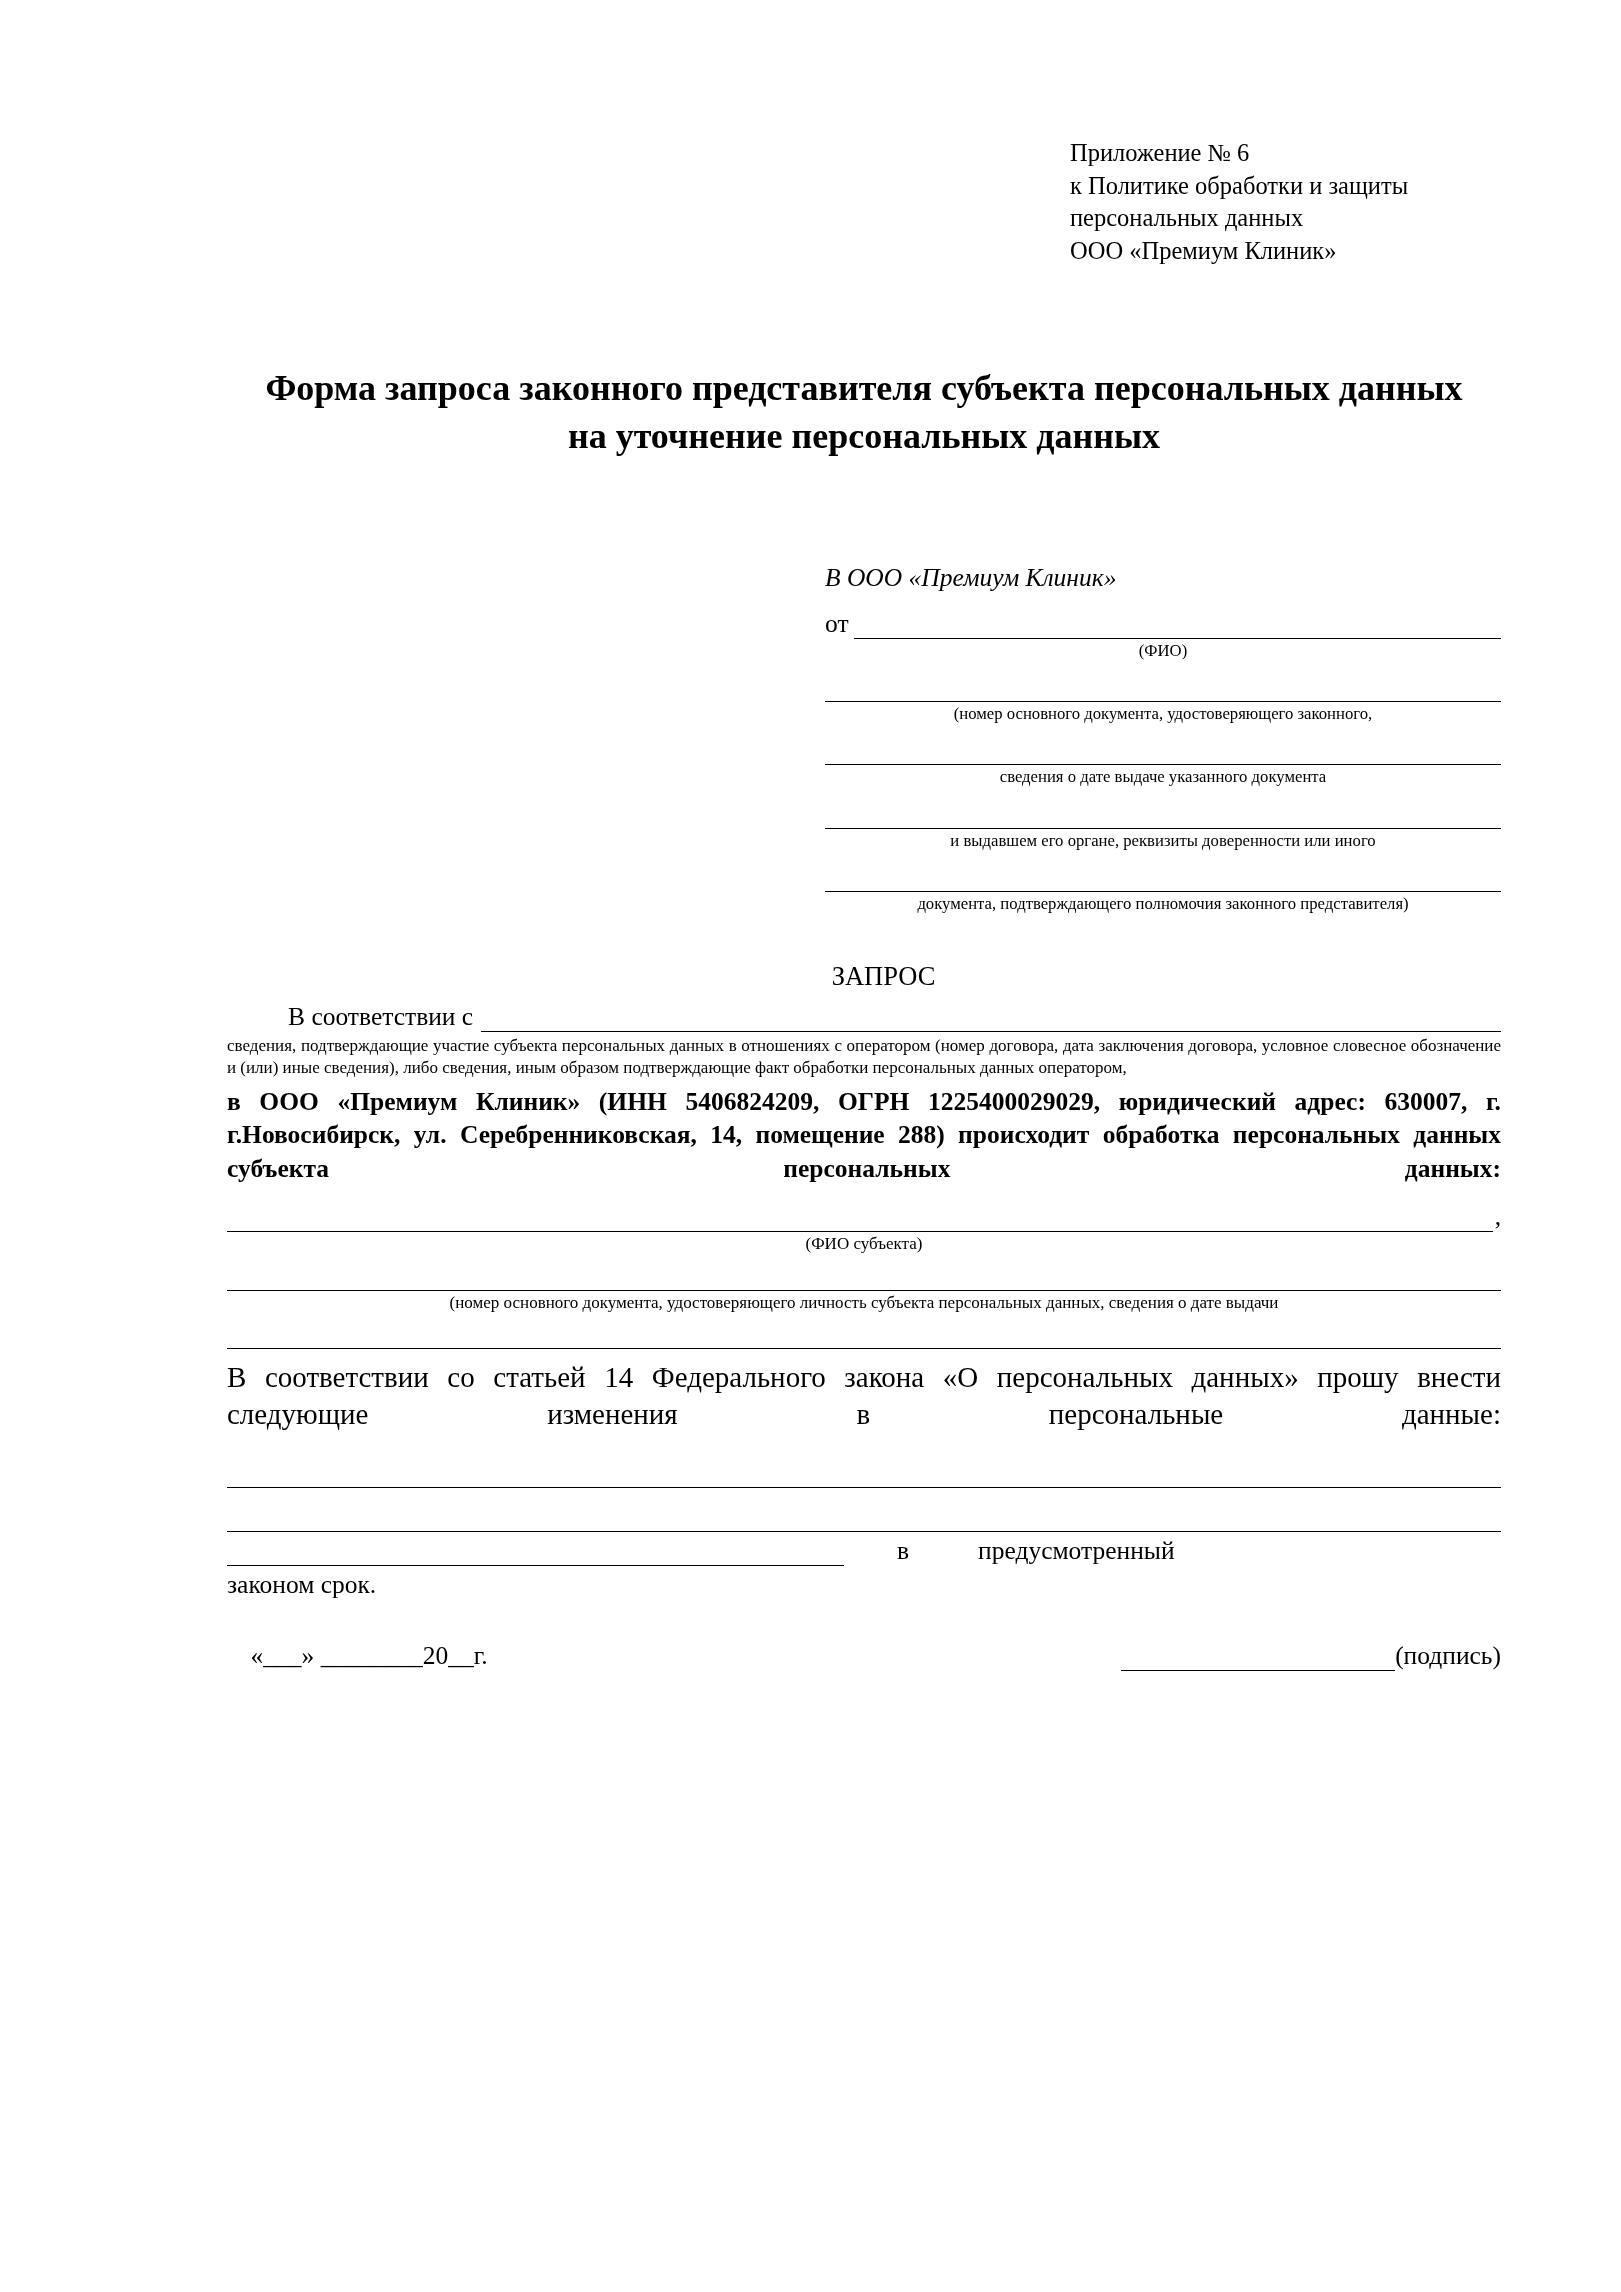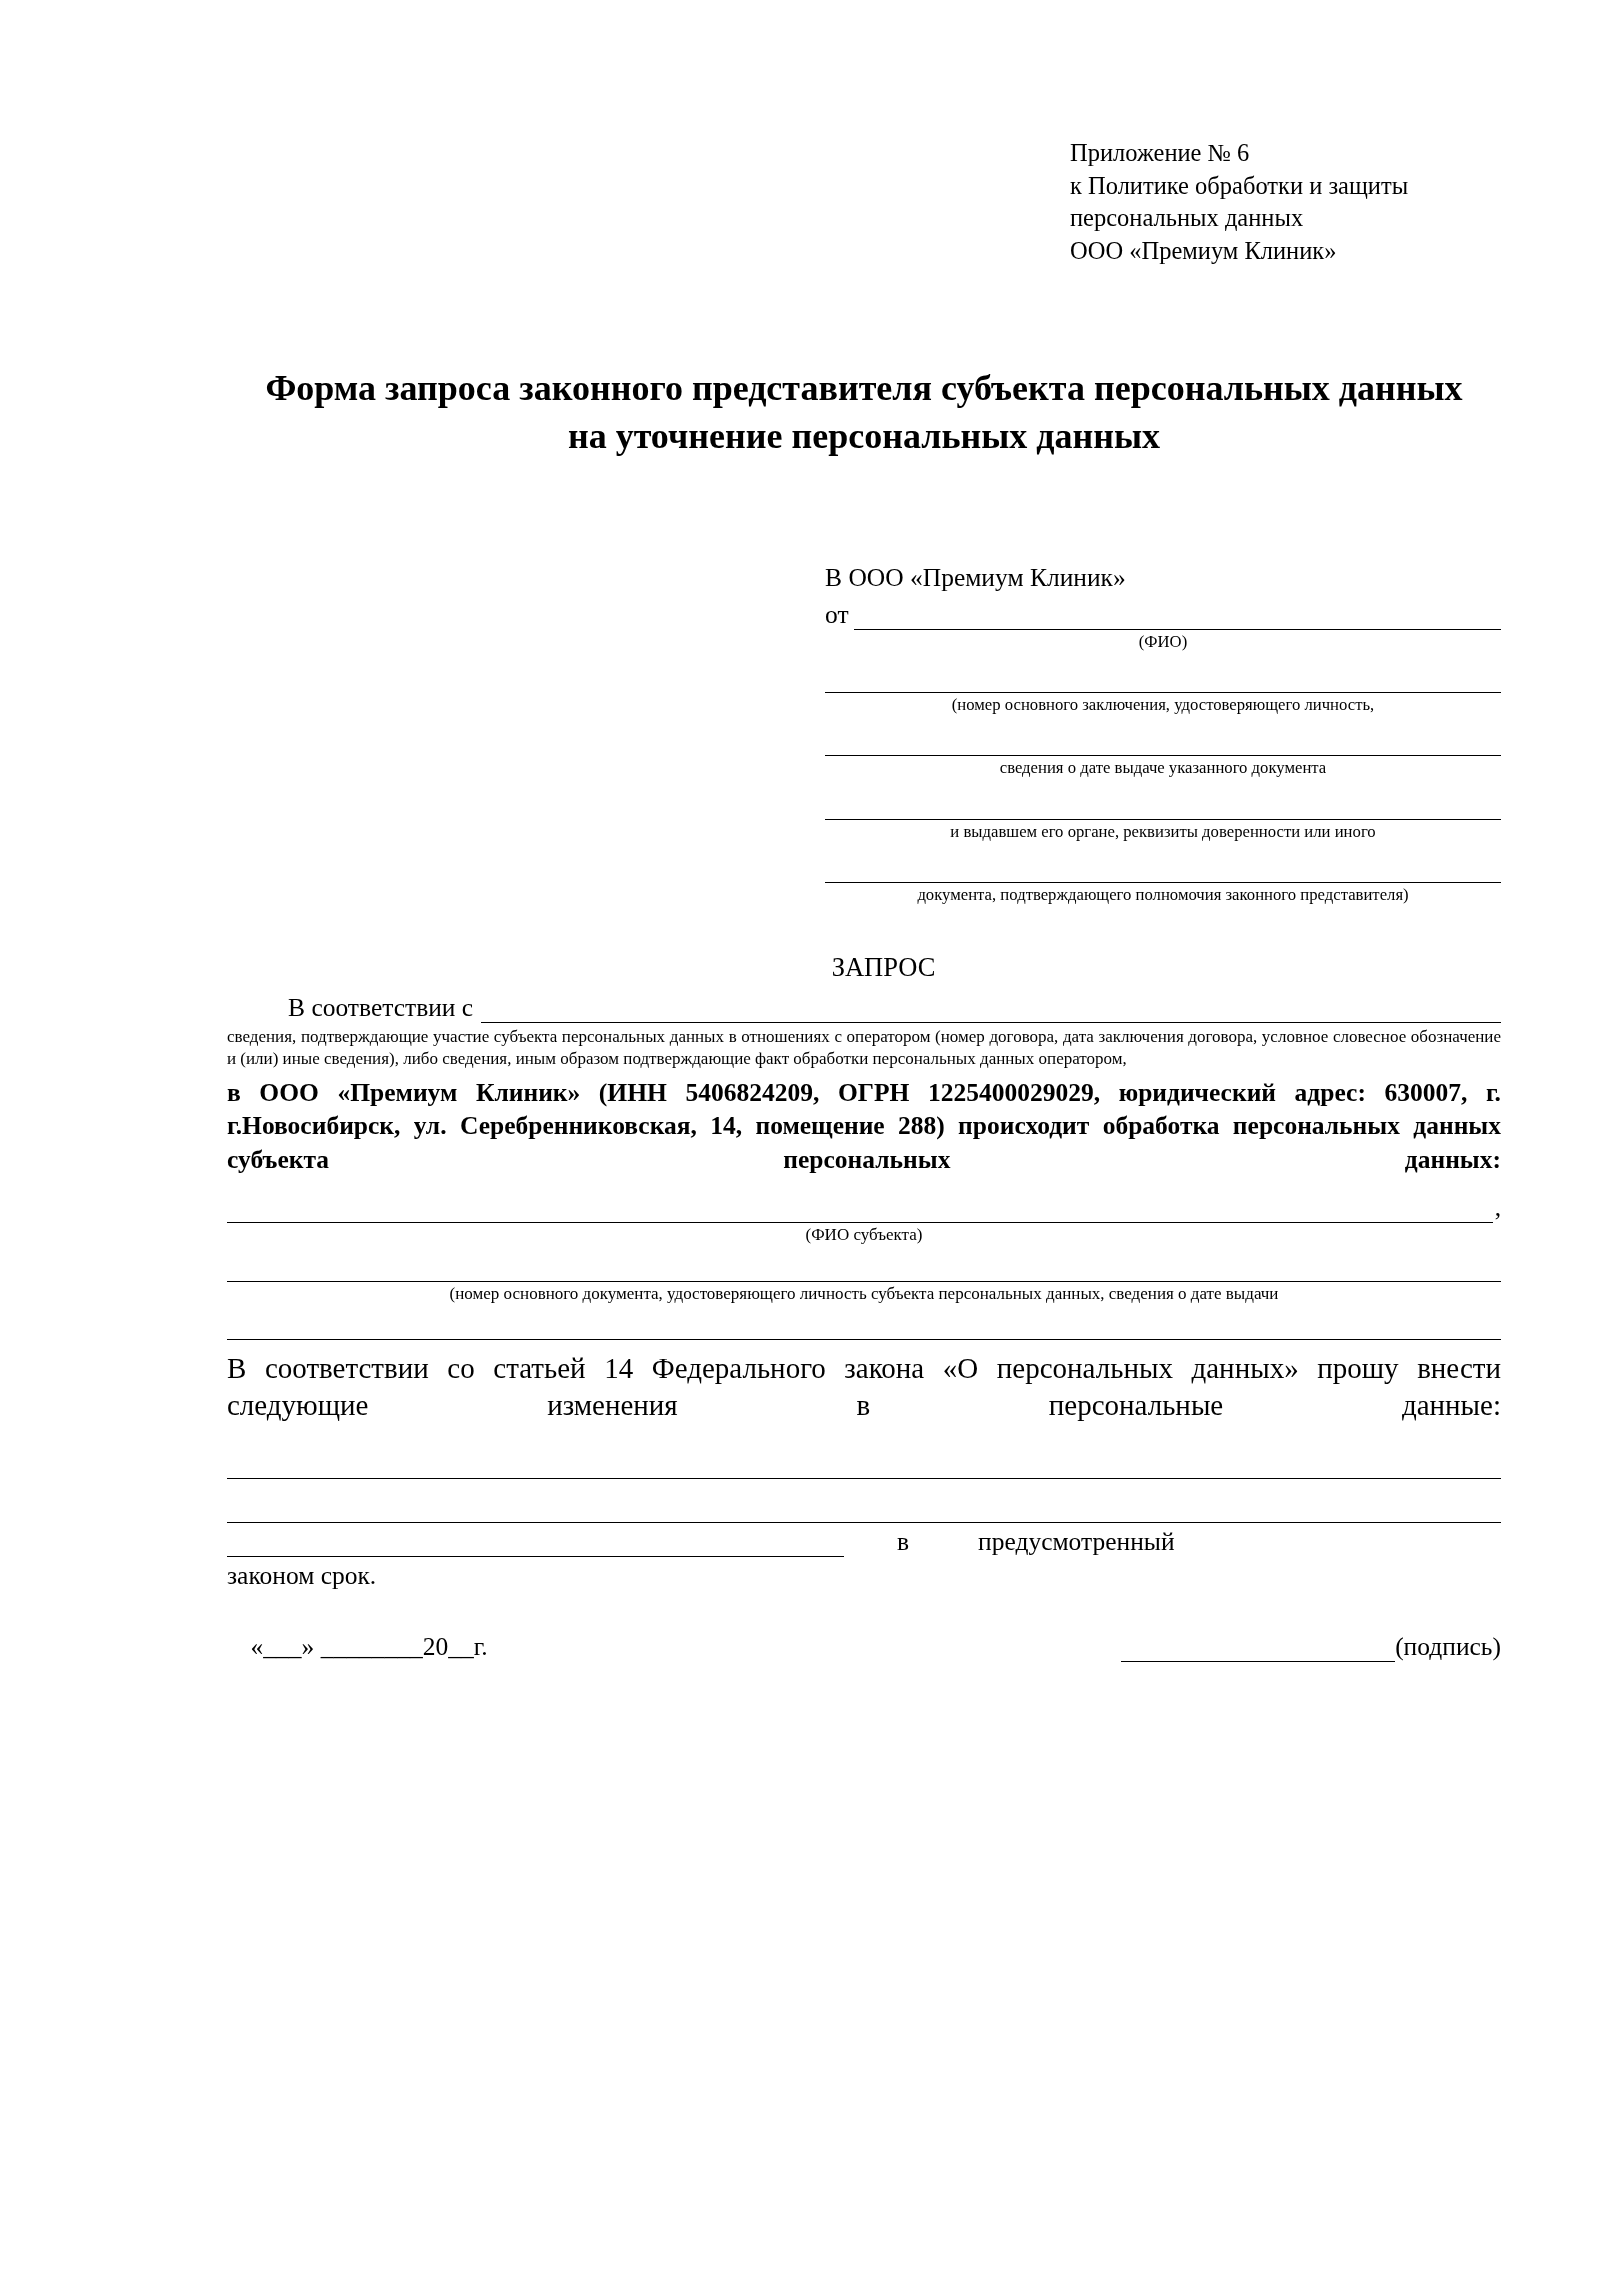--- a/index.html
+++ b/index.html
@@ -49,21 +49,21 @@
   }
   .doc-title .l2 { display: block; }
 
   
   .addressee {
     margin-top: 103px;
     margin-left: 598px;
     width: 676px;
     font-size: 25.5px;
   }
-  .addressee .org { margin-bottom: 7px; }
+  .addressee .org { margin-bottom: 16px; font-style: italic; }
   .ot-row {
     display: flex;
     align-items: flex-end;
   }
   .ot-label { white-space: nowrap; padding-right: 5.9px; }
   .rule {
     flex: 1;
     border-bottom: 1.4px solid #000;
     height: 21.6px;
   }
@@ -185,21 +185,21 @@
       <div class="org">В ООО «Премиум Клиник»</div>
 
       <div class="ot-row">
         <span class="ot-label">от</span>
         <span class="rule"></span>
       </div>
       <div class="caption">(ФИО)</div>
 
       <div class="rule-block">
         <div class="rule-line"></div>
-        <div class="caption">(номер основного заключения, удостоверяющего личность,</div>
+        <div class="caption">(номер основного документа, удостоверяющего законного,</div>
       </div>
 
       <div class="rule-block">
         <div class="rule-line"></div>
         <div class="caption">сведения о дате выдаче указанного документа</div>
       </div>
 
       <div class="rule-block">
         <div class="rule-line"></div>
         <div class="caption">и выдавшем его органе, реквизиты доверенности или иного</div>

